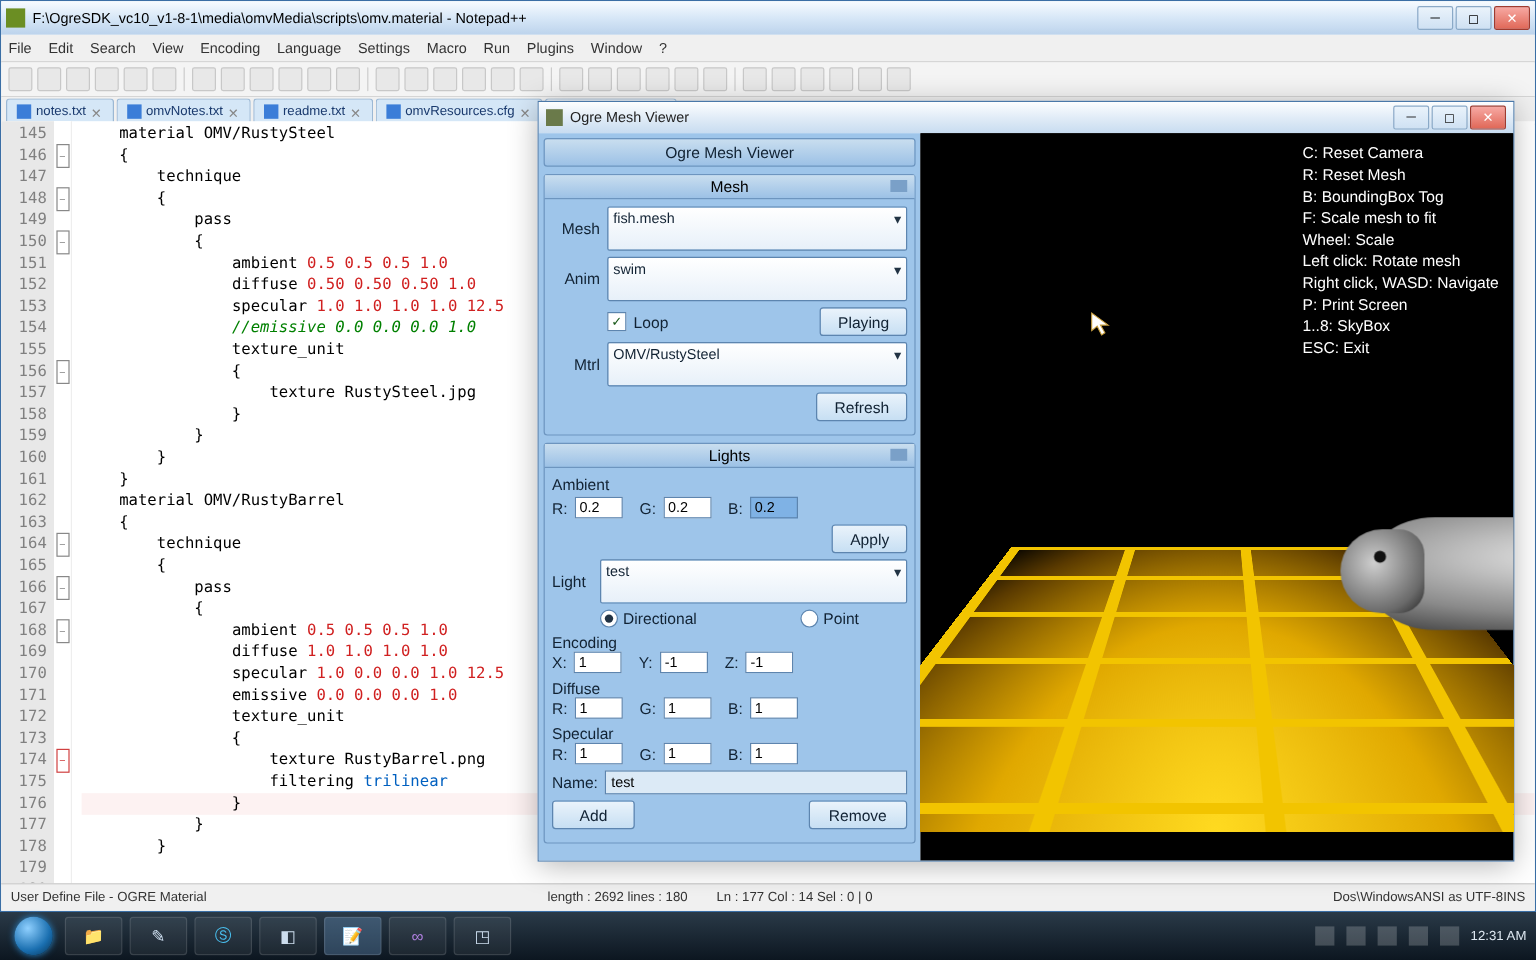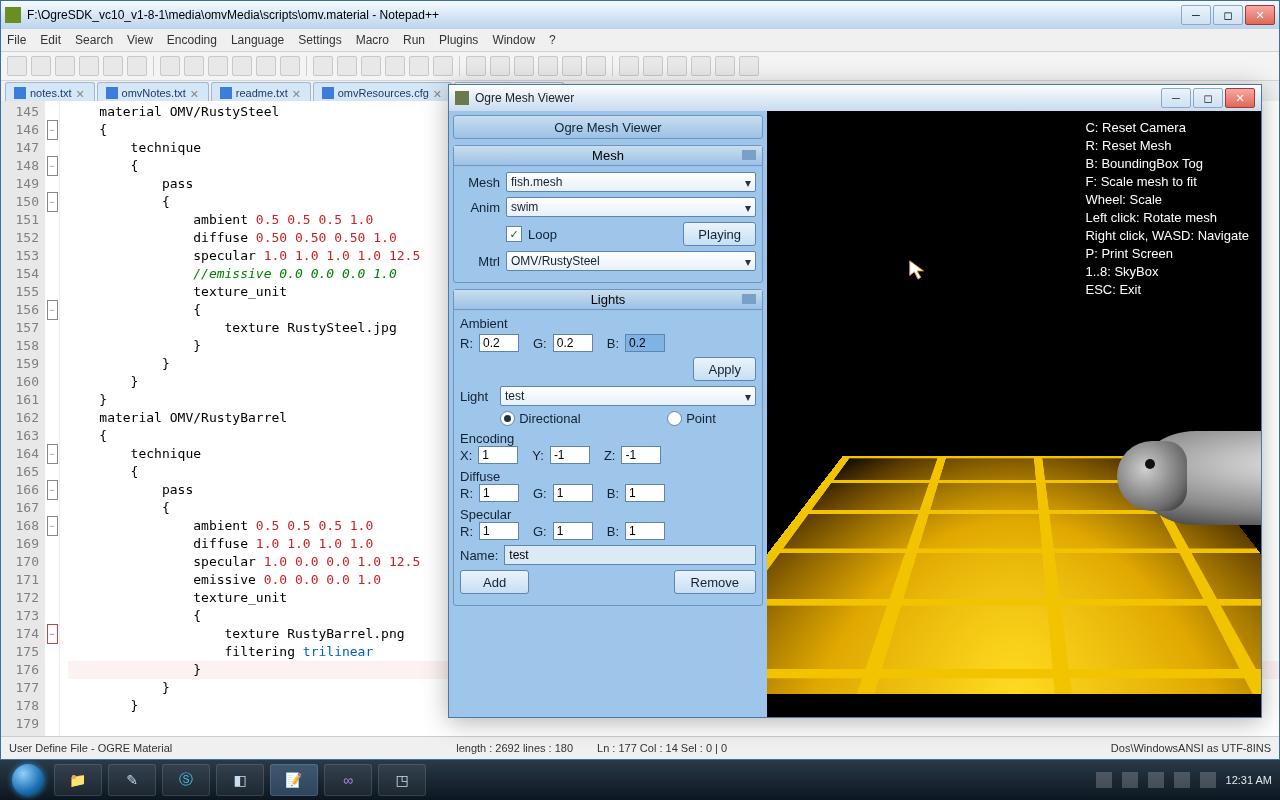--- a/index.html
+++ b/index.html
@@ -37,21 +37,21 @@
   .ogre-title{height:26px;background:linear-gradient(#fdfeff,#e1ecf7,#c8dcf0);display:flex;align-items:center;padding:0 6px;font-size:12px;color:#222;}
   .ogre-title .oi{width:14px;height:14px;background:#6a7a4a;margin-right:6px;}
   .ogre-body{position:absolute;top:26px;left:0;right:0;bottom:0;display:flex;}
   .panel{width:318px;background:#9ec5ea;padding:4px;box-sizing:border-box;display:flex;flex-direction:column;gap:6px;overflow:hidden;}
   .panel-title{height:22px;background:linear-gradient(#c9deef,#9cc1e6);border:1px solid #6d95bf;border-radius:3px;display:flex;align-items:center;justify-content:center;font-size:13px;color:#123;}
   .section{border:1px solid #6d95bf;border-radius:3px;background:#9ec5ea;padding:6px;}
   .sec-head{background:linear-gradient(#c9deef,#9cc1e6);margin:-6px -6px 6px -6px;padding:2px 6px;text-align:center;border-bottom:1px solid #6d95bf;position:relative;font-size:13px;}
   .sec-head .coll{position:absolute;right:6px;top:4px;width:14px;height:10px;background:#7aa0c8;}
   .row{display:flex;align-items:center;gap:6px;margin-bottom:5px;font-size:13px;color:#123;}
   .row label{min-width:40px;text-align:right;}
-  .combo{flex:1;height:20px;background:linear-gradient(#fff,#e7f0f9);border:1px solid #5d85af;border-radius:2px;padding:0 18px 0 4px;position:relative;font-size:12px;box-sizing:border-box;line-height:18px;}
+  .combo{flex:1;height:37px;background:linear-gradient(#fff,#e7f0f9);border:1px solid #5d85af;border-radius:2px;padding:0 18px 0 4px;position:relative;font-size:12px;box-sizing:border-box;line-height:18px;}
   .combo::after{content:"▾";position:absolute;right:4px;top:1px;color:#234;}
   .btn{height:22px;padding:0 14px;background:linear-gradient(#eaf3fb,#c7dff3);border:1px solid #5d85af;border-radius:3px;font-size:13px;color:#123;display:inline-flex;align-items:center;}
   .chk{width:14px;height:14px;border:1px solid #5d85af;background:#fff;display:inline-flex;align-items:center;justify-content:center;font-size:11px;color:#1a5a1a;}
   .ninput{width:40px;height:18px;border:1px solid #5d85af;background:#fff;padding:0 3px;font-size:12px;box-sizing:border-box;}
   .ninput.hl{background:#7fb2e5;}
   .radio{width:13px;height:13px;border:1px solid #5d85af;border-radius:50%;background:#fff;display:inline-flex;align-items:center;justify-content:center;}
   .radio.sel::after{content:"";width:7px;height:7px;background:#234;border-radius:50%;}
   .tinput{flex:1;height:20px;border:1px solid #5d85af;background:#dceaf6;padding:0 4px;box-sizing:border-box;font-size:12px;}
   .viewport{flex:1;position:relative;background:#000;overflow:hidden;}
   .grid{position:absolute;inset:-40px -40px -40px -40px;background:
@@ -301,20 +301,23 @@
         <div class="row" style="padding-left:46px">
           <span class="chk">✓</span>
           <span>Loop</span>
           <span style="flex:1"></span>
           <span class="btn">Playing</span>
         </div>
         <div class="row">
             <label>Mtrl</label>
             <div class="combo">OMV/RustySteel</div>
           </div>
+        <div class="row" style="justify-content:flex-end">
+            <span class="btn">Refresh</span>
+          </div>
       </div>
 
       <div class="section">
         <div class="sec-head"><span>Lights</span><span class="coll"></span></div>
         <div style="font-size:13px;color:#123;margin-bottom:3px">Ambient</div>
         <div class="row">
           <span>R:</span>
             <input class="ninput" value="0.2" style="">
           <span style="margin-left:8px">G:</span>
             <input class="ninput" value="0.2" style="">

